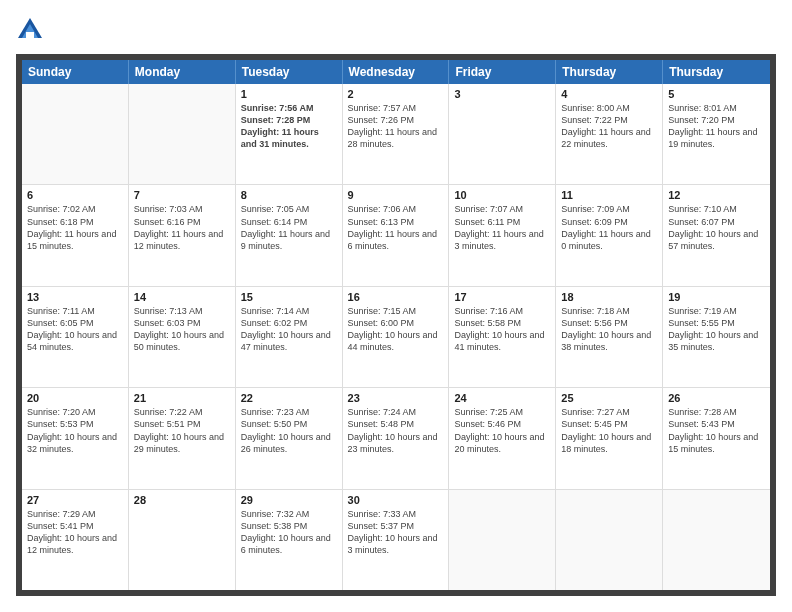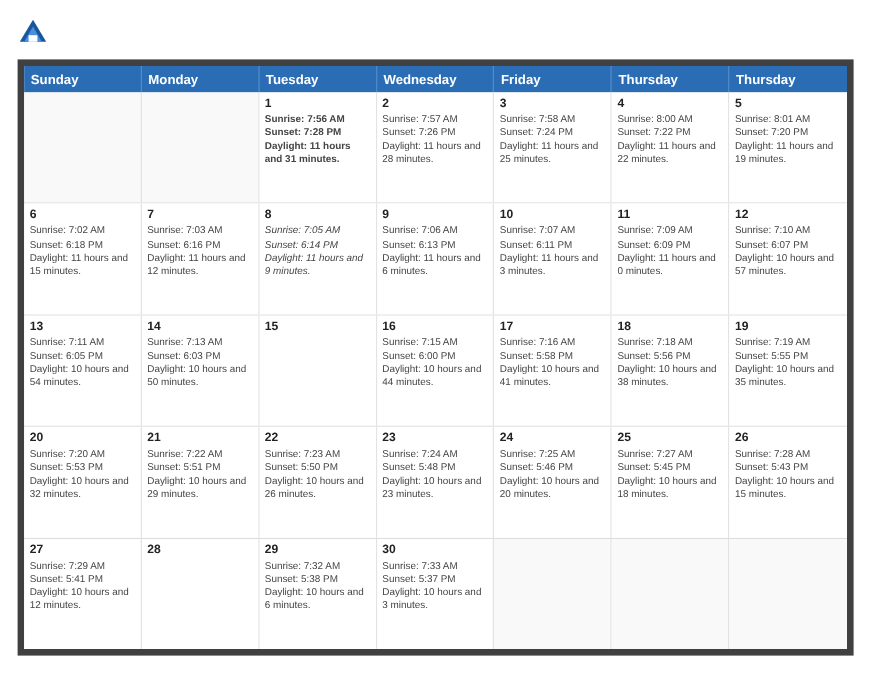--- a/index.html
+++ b/index.html
@@ -155,23 +155,20 @@
 Daylight: 11 hours and 31 minutes.</div>
           </div>
           <div class="cal-cell">
             <div class="day-num">2</div>
             <div class="cell-info" style="white-space: pre-line;">Sunrise: 7:57 AM
 Sunset: 7:26 PM
 Daylight: 11 hours and 28 minutes.</div>
           </div>
           <div class="cal-cell">
             <div class="day-num">3</div>
-            <div class="cell-info" style="white-space: pre-line;">Sunrise: 7:58 AM
-Sunset: 7:24 PM
-Daylight: 11 hours and 25 minutes.</div>
           </div>
           <div class="cal-cell">
             <div class="day-num">4</div>
             <div class="cell-info" style="white-space: pre-line;">Sunrise: 8:00 AM
 Sunset: 7:22 PM
 Daylight: 11 hours and 22 minutes.</div>
           </div>
           <div class="cal-cell">
             <div class="day-num">5</div>
             <div class="cell-info" style="white-space: pre-line;">Sunrise: 8:01 AM
@@ -187,21 +184,21 @@
 Daylight: 11 hours and 15 minutes.</div>
           </div>
           <div class="cal-cell">
             <div class="day-num">7</div>
             <div class="cell-info" style="white-space: pre-line;">Sunrise: 7:03 AM
 Sunset: 6:16 PM
 Daylight: 11 hours and 12 minutes.</div>
           </div>
           <div class="cal-cell">
             <div class="day-num">8</div>
-            <div class="cell-info" style="white-space: pre-line; font-style: italic;">Sunrise: 7:05 AM
+            <div class="cell-info" style="white-space: pre-line;">Sunrise: 7:05 AM
 Sunset: 6:14 PM
 Daylight: 11 hours and 9 minutes.</div>
           </div>
           <div class="cal-cell">
             <div class="day-num">9</div>
             <div class="cell-info" style="white-space: pre-line;">Sunrise: 7:06 AM
 Sunset: 6:13 PM
 Daylight: 11 hours and 6 minutes.</div>
           </div>
           <div class="cal-cell">
@@ -231,20 +228,23 @@
 Daylight: 10 hours and 54 minutes.</div>
           </div>
           <div class="cal-cell">
             <div class="day-num">14</div>
             <div class="cell-info" style="white-space: pre-line;">Sunrise: 7:13 AM
 Sunset: 6:03 PM
 Daylight: 10 hours and 50 minutes.</div>
           </div>
           <div class="cal-cell">
             <div class="day-num">15</div>
+            <div class="cell-info" style="white-space: pre-line;">Sunrise: 7:14 AM
+Sunset: 6:02 PM
+Daylight: 10 hours and 47 minutes.</div>
           </div>
           <div class="cal-cell">
             <div class="day-num">16</div>
             <div class="cell-info" style="white-space: pre-line;">Sunrise: 7:15 AM
 Sunset: 6:00 PM
 Daylight: 10 hours and 44 minutes.</div>
           </div>
           <div class="cal-cell">
             <div class="day-num">17</div>
             <div class="cell-info" style="white-space: pre-line;">Sunrise: 7:16 AM

